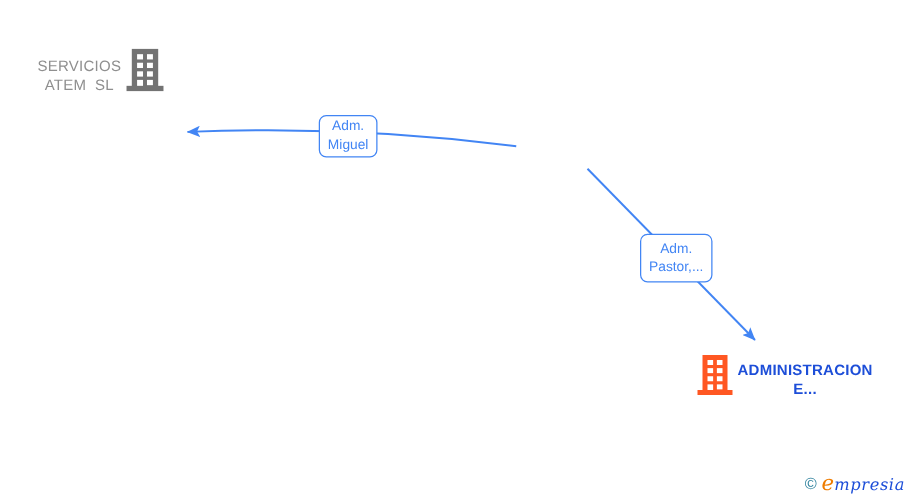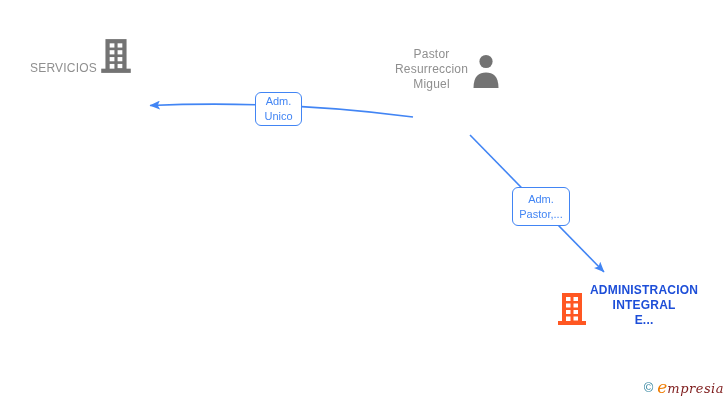--- a/index.html
+++ b/index.html
@@ -28,100 +28,87 @@
   #node-servicios{left:30px;top:30px;width:148px;}
   #node-pastor{left:395px;top:46px;width:120px;}
   #node-admin{left:554px;top:281px;width:150px;}
   #node-admin .node-label{margin-top:2px;}
   #logo{
     position:absolute;right:4px;bottom:3px;text-decoration:none;
     font-family:"DejaVu Serif", serif;font-style:italic;white-space:nowrap;
   }
   #logo .copy{color:#2a7f9b;font-style:normal;font-size:13px;font-family:"Liberation Sans",sans-serif;vertical-align:1px;}
   #logo .brand-e{color:#ef7c00;font-size:17px;margin-left:4px;}
-  #logo .brand-rest{color:#7f1d1d;font-size:13px;letter-spacing:.5px;}
+  #logo .brand-rest{color:#1d4ed8;font-size:13px;letter-spacing:.5px;}
 </style>
 </head>
 <body>
 
 <div id="canvas">
 
   <svg id="edges-layer" width="728" height="400" viewBox="0 0 728 400">
     <defs>
       <marker id="ah" markerUnits="userSpaceOnUse" markerWidth="11" markerHeight="9" refX="10" refY="4.5" orient="auto">
         <path d="M0,0 L10.5,4.5 L0,9 L2.3,4.5 Z" fill="#4285f4"></path>
       </marker>
     </defs>
     <path d="M413,117 Q282,100 150,105.5" fill="none" stroke-width="1.6" marker-end="url(#ah)" stroke="#4285f4"></path>
     <path d="M470,135 L604,272" fill="none" stroke-width="1.6" marker-end="url(#ah)" stroke="#4285f4"></path>
   </svg>
 
   <div class="node" id="node-servicios">
     <div class="node-label">
       <span>SERVICIOS</span>
+      <span>ATEM  SL</span>
     </div>
     <svg class="node-icon" width="38" height="40" viewBox="0 0 36 36">
       <g fill="#737373">
         <rect x="8" y="2" width="20" height="30"></rect>
         <rect x="4" y="30" width="28" height="4"></rect>
       </g>
       <g fill="#ffffff">
         <rect x="12" y="6" width="4.5" height="4"></rect>
           <rect x="19.5" y="6" width="4.5" height="4"></rect>
         <rect x="12" y="12.5" width="4.5" height="4"></rect>
           <rect x="19.5" y="12.5" width="4.5" height="4"></rect>
         <rect x="12" y="19" width="4.5" height="4"></rect>
           <rect x="19.5" y="19" width="4.5" height="4"></rect>
         <rect x="12" y="25.5" width="4.5" height="4.5"></rect>
           <rect x="19.5" y="25.5" width="4.5" height="4"></rect>
       </g>
     </svg>
   </div>
 
-  <div class="node" id="node-pastor">
-    <div class="node-label">
-      <span>Pastor</span>
-      <span>Resurreccion</span>
-      <span>Miguel</span>
-    </div>
-    <svg class="node-icon" width="36" height="40" viewBox="0 0 36 40">
-      <g fill="#737373">
-        <circle cx="18" cy="9.5" r="6.6"></circle>
-        <path d="M5.5,36 C5.5,24 11,20.5 18,20.5 C25,20.5 30.5,24 30.5,36 Z"></path>
-      </g>
-    </svg>
-  </div>
 
   <div class="node" id="node-admin">
     <svg class="node-icon" width="36" height="38" viewBox="0 0 36 36" style="margin-top:0;">
       <g fill="#ff5722">
         <rect x="8" y="2" width="20" height="30"></rect>
         <rect x="4" y="30" width="28" height="4"></rect>
       </g>
       <g fill="#ffffff">
         <rect x="12" y="6" width="4.5" height="4"></rect>
           <rect x="19.5" y="6" width="4.5" height="4"></rect>
         <rect x="12" y="12.5" width="4.5" height="4"></rect>
           <rect x="19.5" y="12.5" width="4.5" height="4"></rect>
         <rect x="12" y="19" width="4.5" height="4"></rect>
           <rect x="19.5" y="19" width="4.5" height="4"></rect>
         <rect x="12" y="25.5" width="4.5" height="4.5"></rect>
           <rect x="19.5" y="25.5" width="4.5" height="4"></rect>
       </g>
     </svg>
     <div class="node-label bold">
       <span>ADMINISTRACION</span>
-      <span>INTEGRAL</span>
       <span>E...</span>
     </div>
   </div>
 
   <div class="edge-label" id="edge-label-1">
     <span>Adm.</span>
-    <span>Unico</span>
+    <span>Miguel</span>
   </div>
   <div class="edge-label" id="edge-label-2">
     <span>Adm.</span>
     <span>Pastor,...</span>
   </div>
 
   <a id="logo" href="#">
     <span class="copy">©</span><span class="brand-e">e</span><span class="brand-rest">mpresia</span>
   </a>
 

